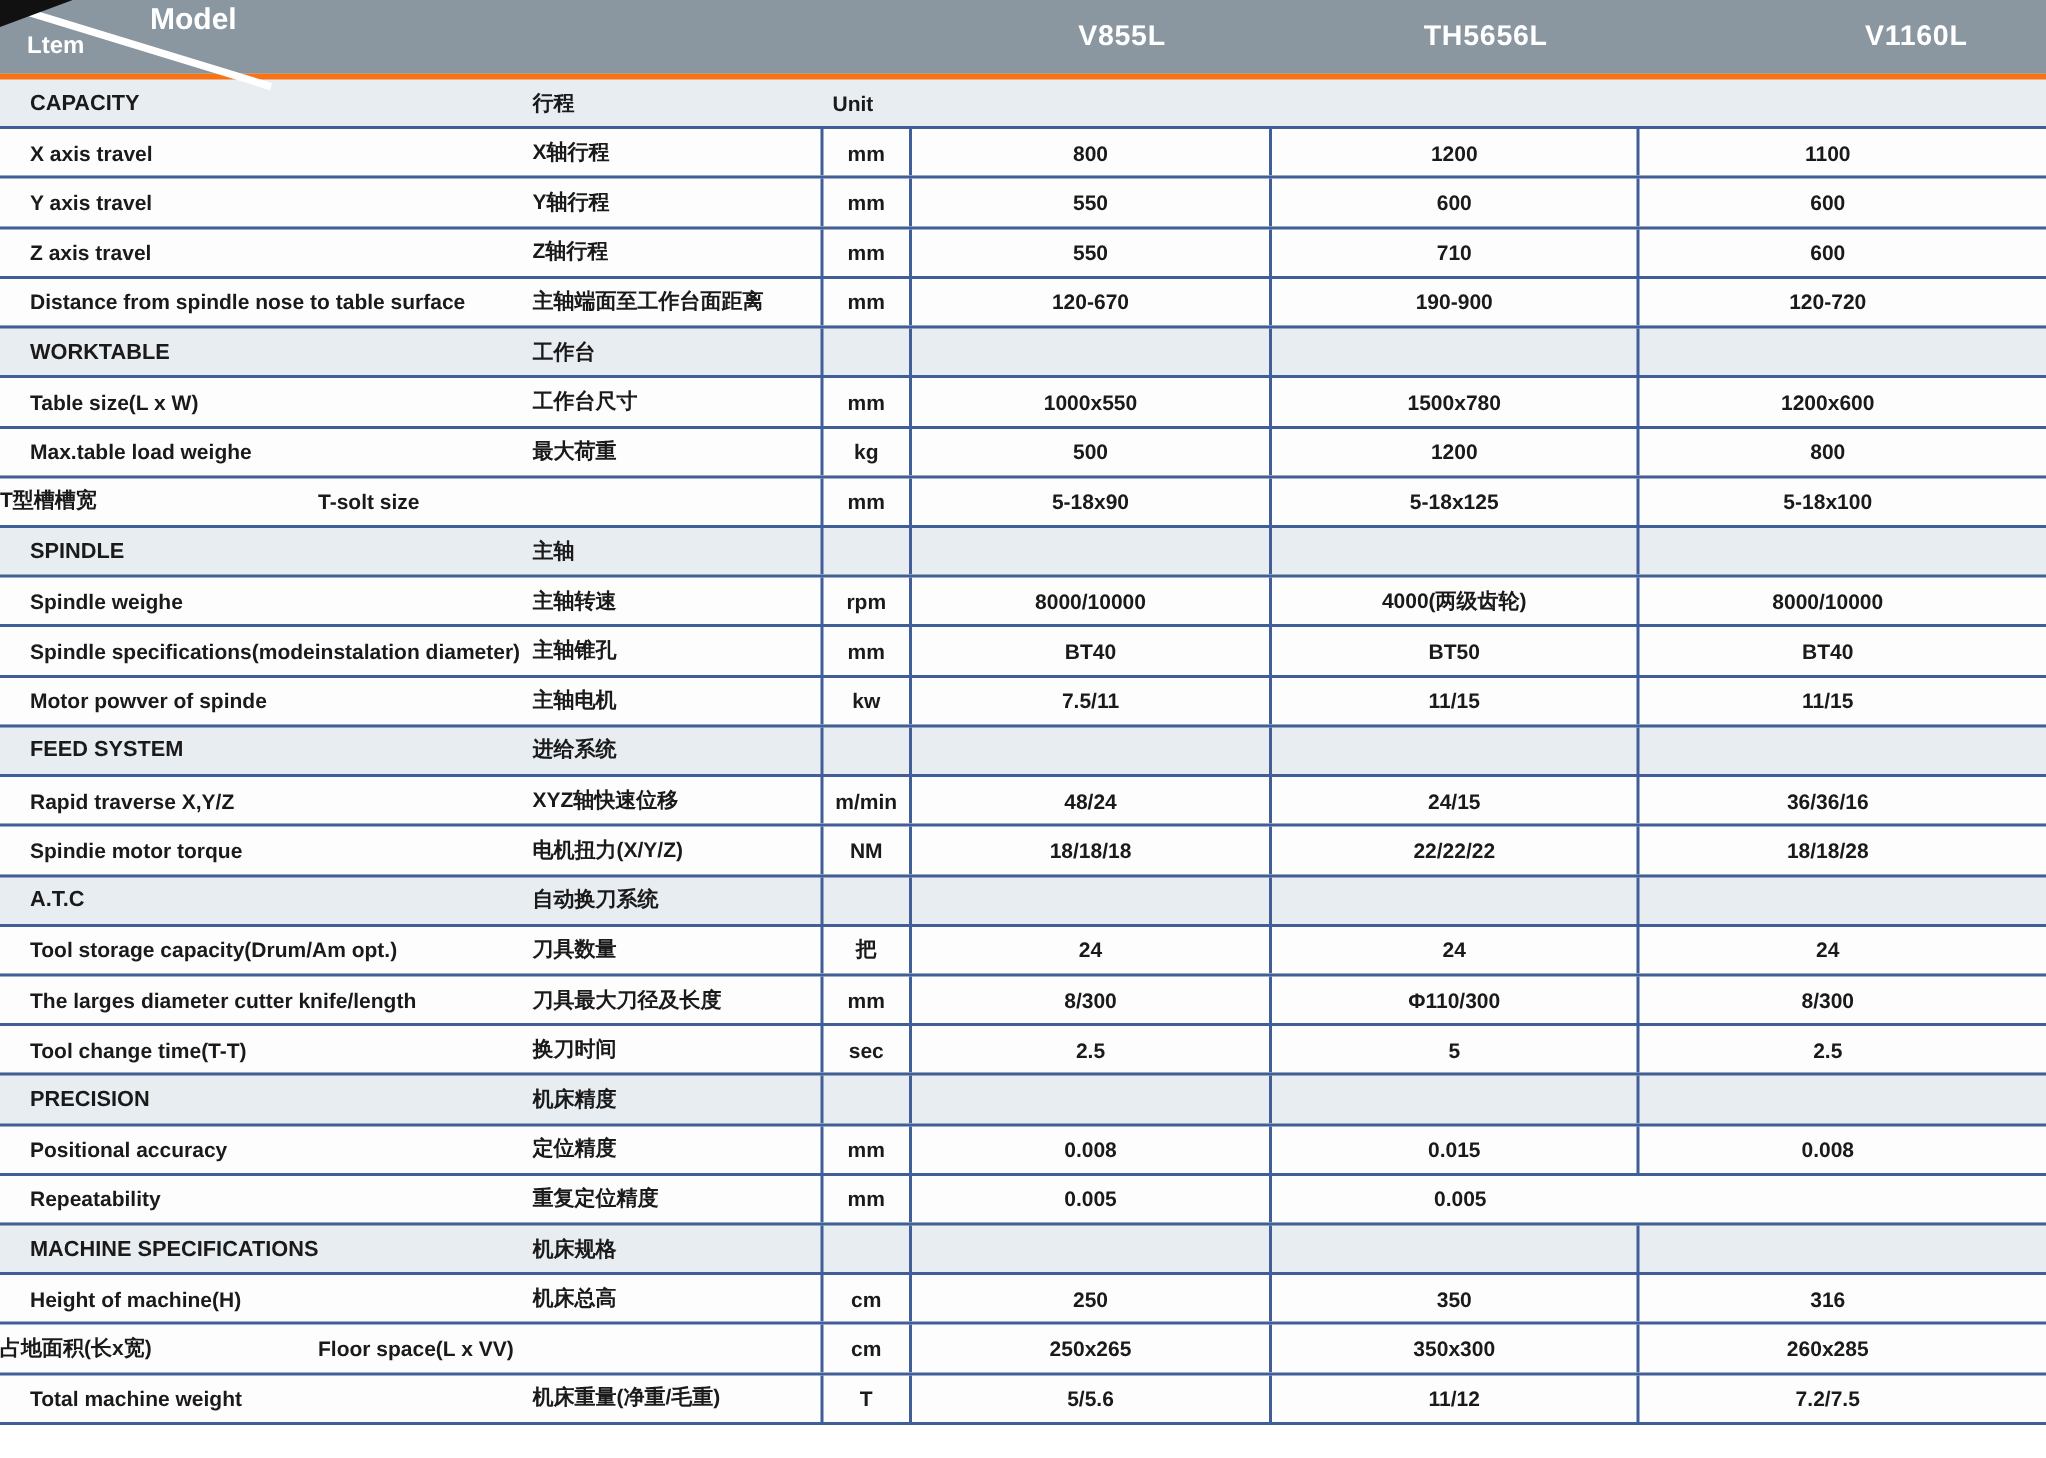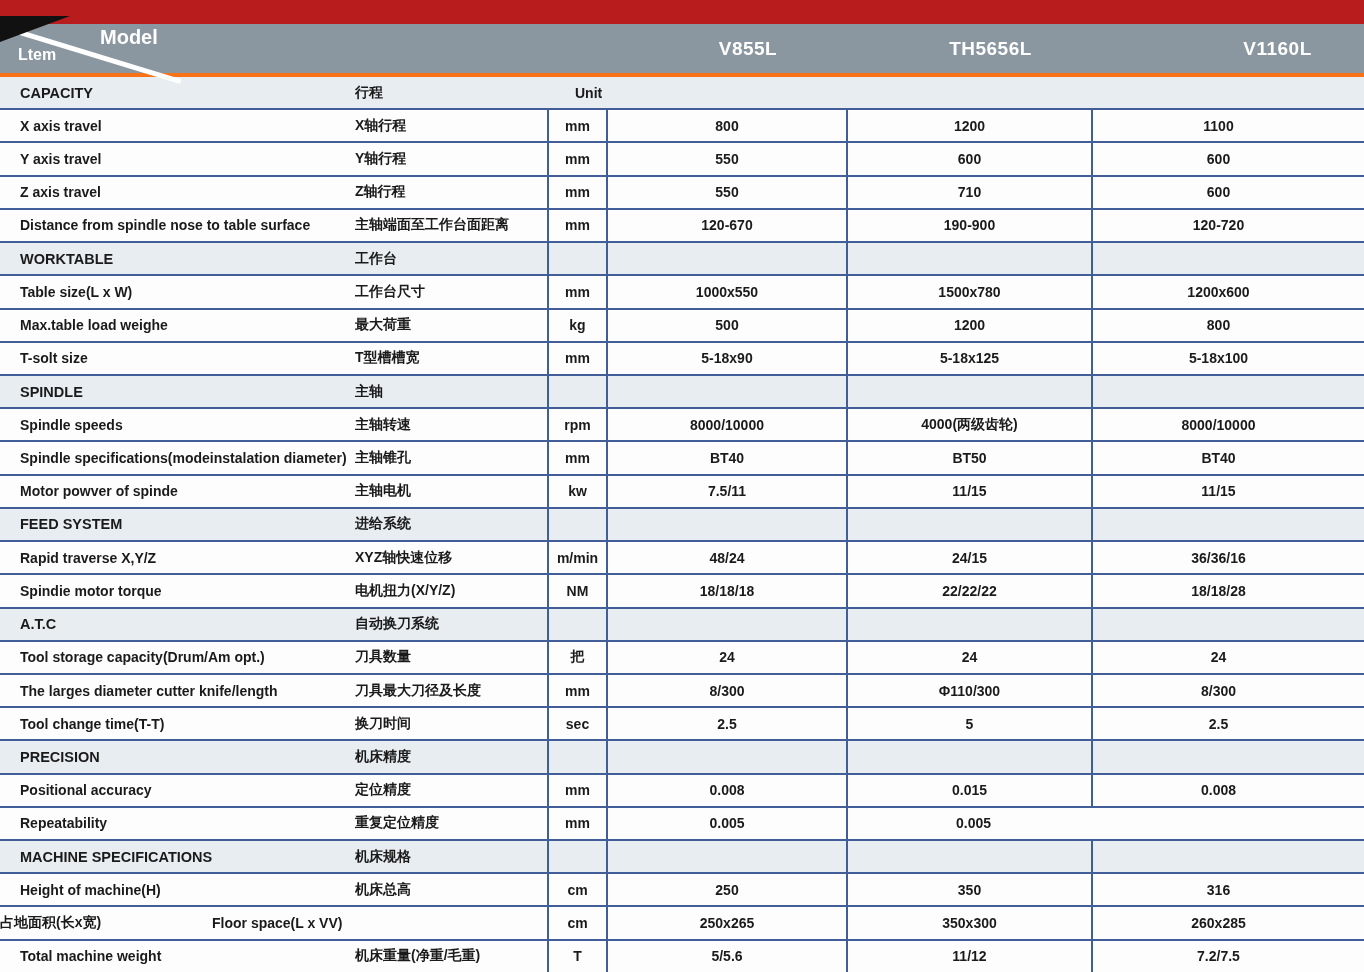--- a/index.html
+++ b/index.html
@@ -4,22 +4,22 @@
 <style>
   * { margin: 0; padding: 0; box-sizing: border-box; }
   html,body { background: #ffffff; }
   body {
     font-family: "Liberation Sans", "DejaVu Sans", sans-serif;
     width: 1364px; height: 972px; overflow: hidden;
   }
   #page {
     position: relative;
     width: 1364px; height: 852px;
-    padding-top: 24px;
-    background: #b91c1c;
+    padding-top: 0;
+    background: #bef264;
   }
 
   
   .thead {
     position: relative;
     height: 49px;
     background: #8A96A0;
     color: #ffffff;
   }
   .corner-diagonal {
@@ -82,21 +82,21 @@
   .col-unit { width: 61px;  justify-content: center; }
   .col-v    { justify-content: center; }
   .col-v0   { width: 240px; }
   .col-v1   { width: 245px; }
   .col-v2   { width: 251px; }
 
   
   .row .col-unit { border-left: 2px solid #415E99; border-right: 2px solid #415E99; }
   .row .col-v0, .row .col-v1 { border-right: 2px solid #415E99; }
   
-  .row.no-vlines .col-unit { border-left: none; border-right: none; justify-content: flex-start; padding-left: 8px; margin-left: 20px; }
+  .row.no-vlines .col-unit { border-left: none; border-right: none; justify-content: flex-start; padding-left: 8px; }
   .row.no-vlines .col-v0, .row.no-vlines .col-v1 { border-right: none; }
 
   .row.section .col-en { font-size: 14.5px; }
 </style>
 </head>
 <body>
 
 <div id="page">
 
   <div class="thead">
@@ -168,37 +168,37 @@
       </div>
       <div class="row">
         <div class="cell col-en">Max.table load weighe</div>
         <div class="cell col-cn">最大荷重</div>
         <div class="cell col-unit">kg</div>
         <div class="cell col-v col-v0">500</div>
         <div class="cell col-v col-v1">1200</div>
         <div class="cell col-v col-v2">800</div>
       </div>
       <div class="row">
+        <div class="cell col-cn">T型槽槽宽</div>
         <div class="cell col-en">T-solt size</div>
-        <div class="cell col-cn">T型槽槽宽</div>
         <div class="cell col-unit">mm</div>
         <div class="cell col-v col-v0">5-18x90</div>
         <div class="cell col-v col-v1">5-18x125</div>
         <div class="cell col-v col-v2">5-18x100</div>
       </div>
       <div class="row section">
         <div class="cell col-en">SPINDLE</div>
         <div class="cell col-cn">主轴</div>
         <div class="cell col-unit"></div>
         <div class="cell col-v col-v0"></div>
         <div class="cell col-v col-v1"></div>
         <div class="cell col-v col-v2"></div>
       </div>
       <div class="row">
-        <div class="cell col-en">Spindle speeds</div>
+        <div class="cell col-en">Spindle weighe</div>
         <div class="cell col-cn">主轴转速</div>
         <div class="cell col-unit">rpm</div>
         <div class="cell col-v col-v0">8000/10000</div>
         <div class="cell col-v col-v1">4000(两级齿轮)</div>
         <div class="cell col-v col-v2">8000/10000</div>
       </div>
       <div class="row">
         <div class="cell col-en">Spindle specifications(modeinstalation diameter)</div>
         <div class="cell col-cn">主轴锥孔</div>
         <div class="cell col-unit">mm</div>

